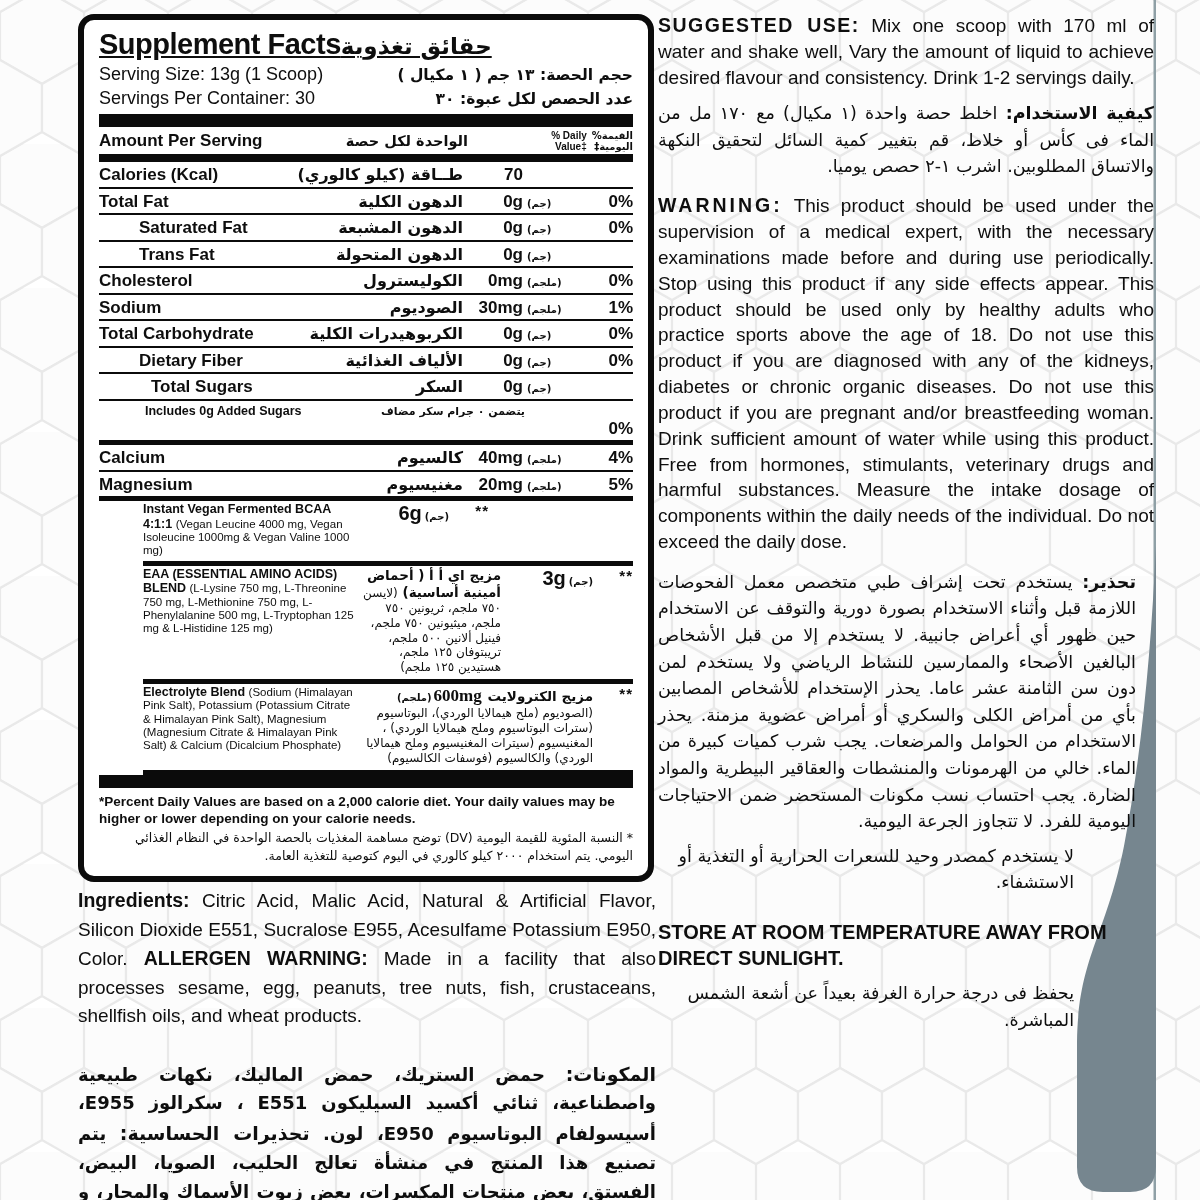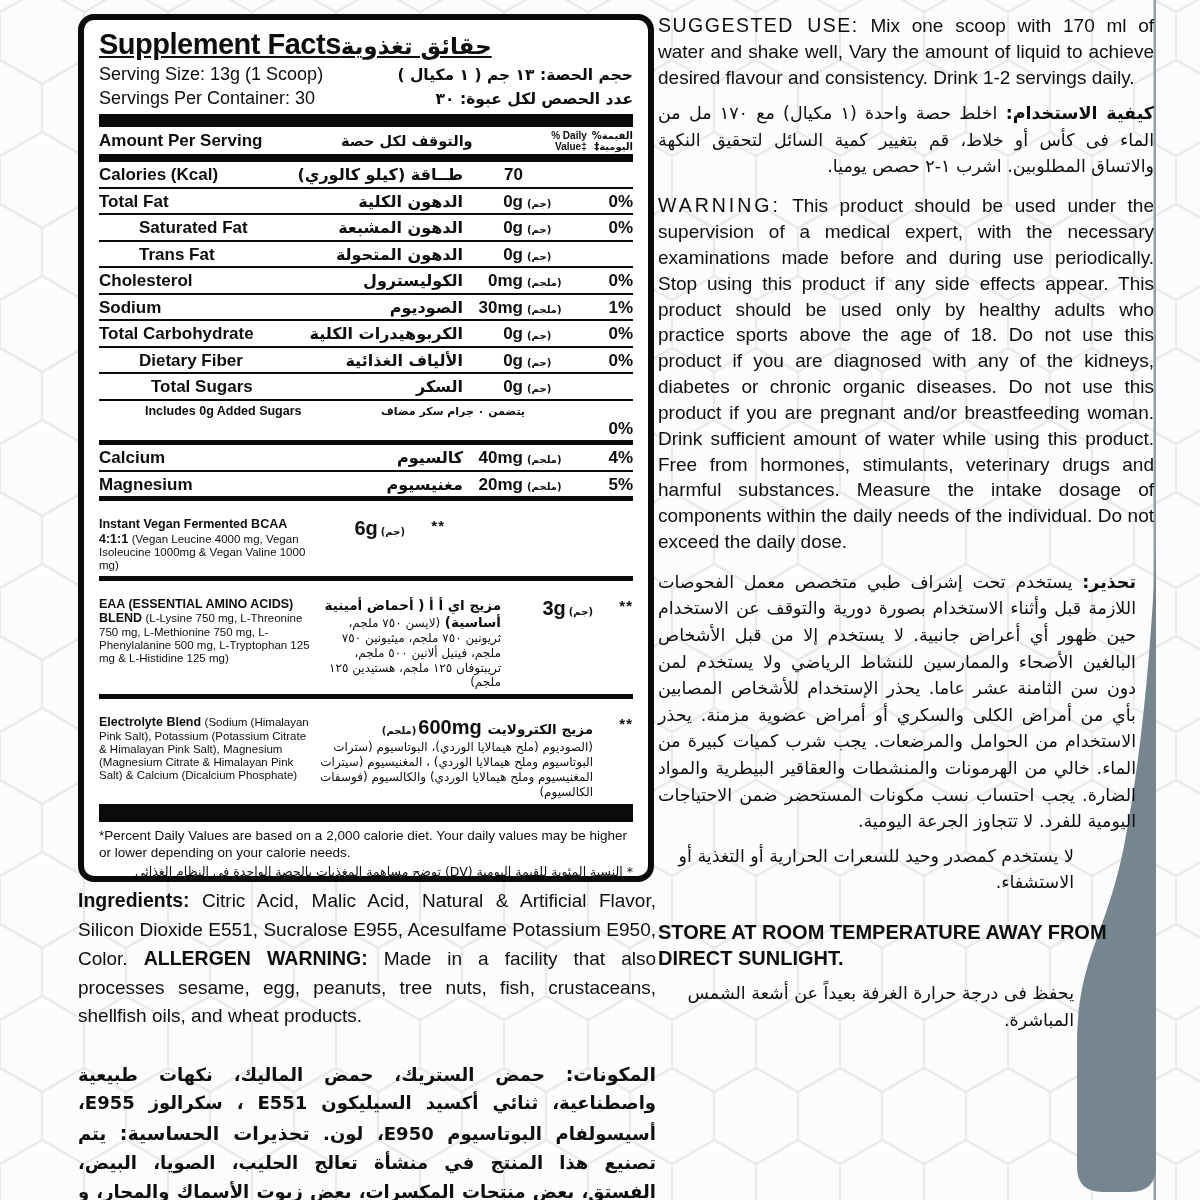--- a/index.html
+++ b/index.html
@@ -44,48 +44,48 @@
   .frow .amt b{flex:1;text-align:right;font-size:17px;}
   .frow .amt .unit{width:42px;text-align:left;padding-left:4px;font-size:10px;font-weight:bold;font-family:"DejaVu Sans",sans-serif;}
   .frow .dv{width:64px;flex:none;text-align:right;font-weight:bold;font-size:17px;}
 
   .frow.special{display:block;}
   .as-line{display:flex;align-items:baseline;padding-left:46px;}
   .as-en{font-size:12.5px;font-weight:bold;}
   .as-ar{margin-left:auto;margin-right:108px;font-size:11px;font-weight:bold;font-family:"DejaVu Sans",sans-serif;direction:rtl;}
   .as-dv{text-align:right;font-weight:bold;font-size:17px;margin-top:1px;}
 
-  .blend{display:flex;align-items:flex-start;border-bottom:5px solid #0b0b0b;padding:16px 0 4px;}
+  .blend{display:flex;align-items:flex-start;border-bottom:5px solid #0b0b0b;padding:1px 0 4px;margin-left:44px;}
   .b-en{width:214px;flex:none;font-size:11.5px;line-height:1.14;}
   .b-en b{font-size:12.5px;}
   .b-ar{flex:1;text-align:right;font-family:"DejaVu Sans",sans-serif;direction:rtl;font-size:12px;line-height:1.24;padding-left:6px;}
   .b-ar b{font-size:13.5px;}
   .b-amt{width:92px;flex:none;display:flex;align-items:baseline;justify-content:flex-end;gap:3px;}
   .b-amt b{font-size:20px;}
   .b-amt .unit{font-size:10px;font-weight:bold;font-family:"DejaVu Sans",sans-serif;}
   .b-dv{width:40px;flex:none;text-align:right;font-weight:bold;font-size:15px;letter-spacing:1px;}
   .b-mid{flex:1;text-align:right;font-family:"DejaVu Sans",sans-serif;direction:rtl;font-size:12px;line-height:1.24;padding-left:4px;}
   .e-title{font-size:13.5px;font-weight:bold;}
-  .e-amt b{font-size:20px;font-family:Liberation Sans, sans-serif;padding:0 2px;}
+  .e-amt b{font-size:17px;font-family:Liberation Serif, serif;padding:0 2px;}
   .e-amt .unit{font-size:10px;font-weight:bold;}
   .bar-end{height:13px;background:#0b0b0b;}
   .fn-en{font-size:13.5px;line-height:1.26;margin-top:5px;}
   .fn-ar{font-size:12.5px;line-height:1.45;margin-top:2px;text-align:right;}
 
   
   .ingredients{position:absolute;left:78px;top:886px;width:578px;}
   .ing-en{margin:0;font-size:19px;line-height:1.5;text-align:justify;}
   .ing-en b{font-size:19.5px;}
   .ing-ar{margin:28px 0 0;font-size:18px;line-height:1.6;text-align:justify;direction:rtl;font-weight:bold;}
   .ing-ar b{font-size:19px;}
 
   
   .rcol{position:absolute;left:658px;top:12px;width:496px;}
   .p-en{margin:0;font-size:19px;line-height:1.36;text-align:justify;}
-  .p-en .lbl{font-weight:normal;letter-spacing:1.5px;font-size:19.5px;}
+  .p-en .lbl{font-weight:bold;letter-spacing:1.5px;font-size:19.5px;}
   .p-en .lbl.wide{letter-spacing:3px;}
   .p-ar{margin:10px 0 0;font-size:17.5px;line-height:1.5;text-align:justify;direction:rtl;font-family:"DejaVu Sans",sans-serif;}
   .p-ar .lead{font-weight:bold;}
   .warn-en{margin-top:13px;}
   .warn-ar{margin-top:14px;line-height:1.52;width:478px;}
   .bold-en{margin-top:15px;font-weight:bold;font-size:19.5px;line-height:1.3;text-align:left;}
   .sole-ar{margin-top:8px;text-align:right;padding-left:0;padding-right:80px;box-sizing:border-box;}
   .store-en{margin-top:24px;font-size:20px;}
   .store-ar{margin-top:9px;text-align:right;padding-right:80px;box-sizing:border-box;}
 </style>
@@ -121,21 +121,21 @@
       <span class="serv-ar ar">حجم الحصة: ١٣ جم ( ١ مكيال )</span>
     </div>
     <div class="serv-row">
       <span class="serv-en">Servings Per Container: 30</span>
       <span class="serv-ar ar">عدد الحصص لكل عبوة: ٣٠</span>
     </div>
 
     <div class="bar-lg"></div>
     <div class="hdr-row">
       <span class="hdr-en">Amount Per Serving</span>
-      <span class="hdr-ar ar">والتوقف لكل حصة</span>
+      <span class="hdr-ar ar">الواحدة لكل حصة</span>
       <span class="hdr-dv">
         <span class="col en">
           <div>% Daily</div>
           <div>Value‡</div>
         </span>
         <span class="col ar" dir="rtl">
           <div>القيمة%</div>
           <div>اليومية‡</div>
         </span>
       </span>
@@ -272,21 +272,21 @@
           <div class="b-en"><b>Electrolyte Blend </b><span>(Sodium (Himalayan Pink Salt), Potassium (Potassium Citrate &amp; Himalayan Pink Salt), Magnesium (Magnesium Citrate &amp; Himalayan Pink Salt) &amp; Calcium (Dicalcium Phosphate)</span></div>
           <div class="b-mid">
             <div class="e-line"><b class="e-title">مزيج الكترولايت</b> <span class="e-amt"><b>600mg</b><span class="unit">(ملجم)</span></span></div>
             <div class="e-rest">(الصوديوم (ملح هيمالايا الوردي)، البوتاسيوم (سترات البوتاسيوم وملح هيمالايا الوردي) ، المغنيسيوم (سيترات المغنيسيوم وملح هيمالايا الوردي) والكالسيوم (فوسفات الكالسيوم)</div>
           </div>
           <div class="b-dv">**</div>
         </div>
       </div>
     <div class="bar-end"></div>
 
-    <p class="fn-en" style="margin:5px 0 0;">*Percent Daily Values are based on a 2,000 calorie diet. Your daily values may be higher or lower depending on your calorie needs.</p>
+    <p class="fn-en" style="margin:5px 0 0;font-weight:bold;">*Percent Daily Values are based on a 2,000 calorie diet. Your daily values may be higher or lower depending on your calorie needs.</p>
     <p class="fn-ar ar" style="margin:2px 0 0;">* النسبة المئوية للقيمة اليومية (DV) توضح مساهمة المغذيات بالحصة الواحدة في النظام الغذائي اليومي. يتم استخدام ٢٠٠٠ كيلو كالوري في اليوم كتوصية للتغذية العامة.</p>
   </section>
 
   <section class="ingredients">
     <p class="ing-en"><b>Ingredients:</b><span> Citric Acid, Malic Acid, Natural &amp; Artificial Flavor, Silicon Dioxide E551, Sucralose E955, Acesulfame Potassium E950, Color. </span><b>ALLERGEN WARNING:</b><span> Made in a facility that also processes sesame, egg, peanuts, tree nuts, fish, crustaceans, shellfish oils, and wheat products.</span></p>
     <p class="ing-ar ar"><b>المكونات:</b><span> حمض الستريك، حمض الماليك، نكهات طبيعية واصطناعية، ثنائي أكسيد السيليكون E551 ، سكرالوز E955، أسيسولفام البوتاسيوم E950، لون. </span><b>تحذيرات الحساسية:</b><span> يتم تصنيع هذا المنتج في منشأة تعالج الحليب، الصويا، البيض، الفستق، بعض منتجات المكسرات، بعض زيوت الأسماك والمحار، و بعض منتجات القمح.</span></p>
   </section>
 
   <section class="rcol">
     <p class="p-en"><span class="lbl">SUGGESTED USE:</span><span> Mix one scoop with 170 ml of water and shake well, Vary the amount of liquid to achieve desired flavour and consistency. Drink 1-2 servings daily.</span></p>

